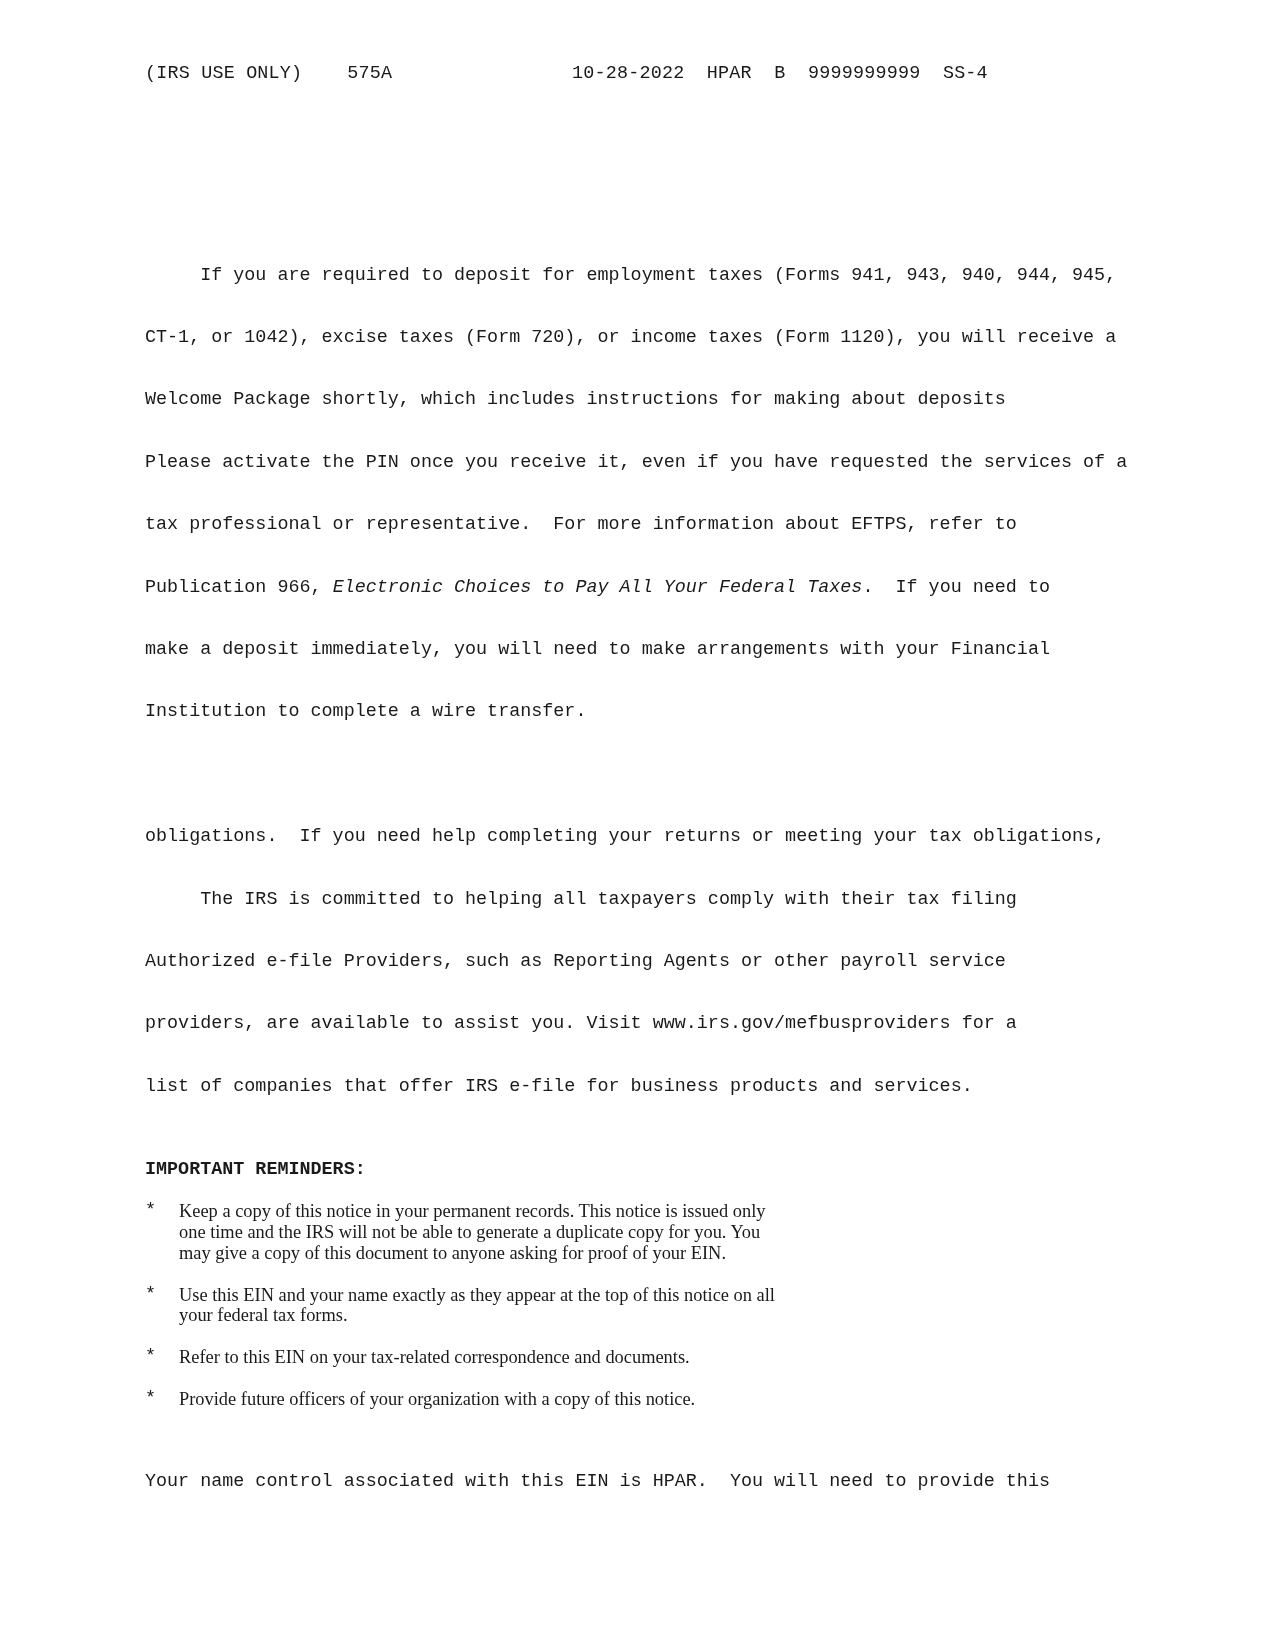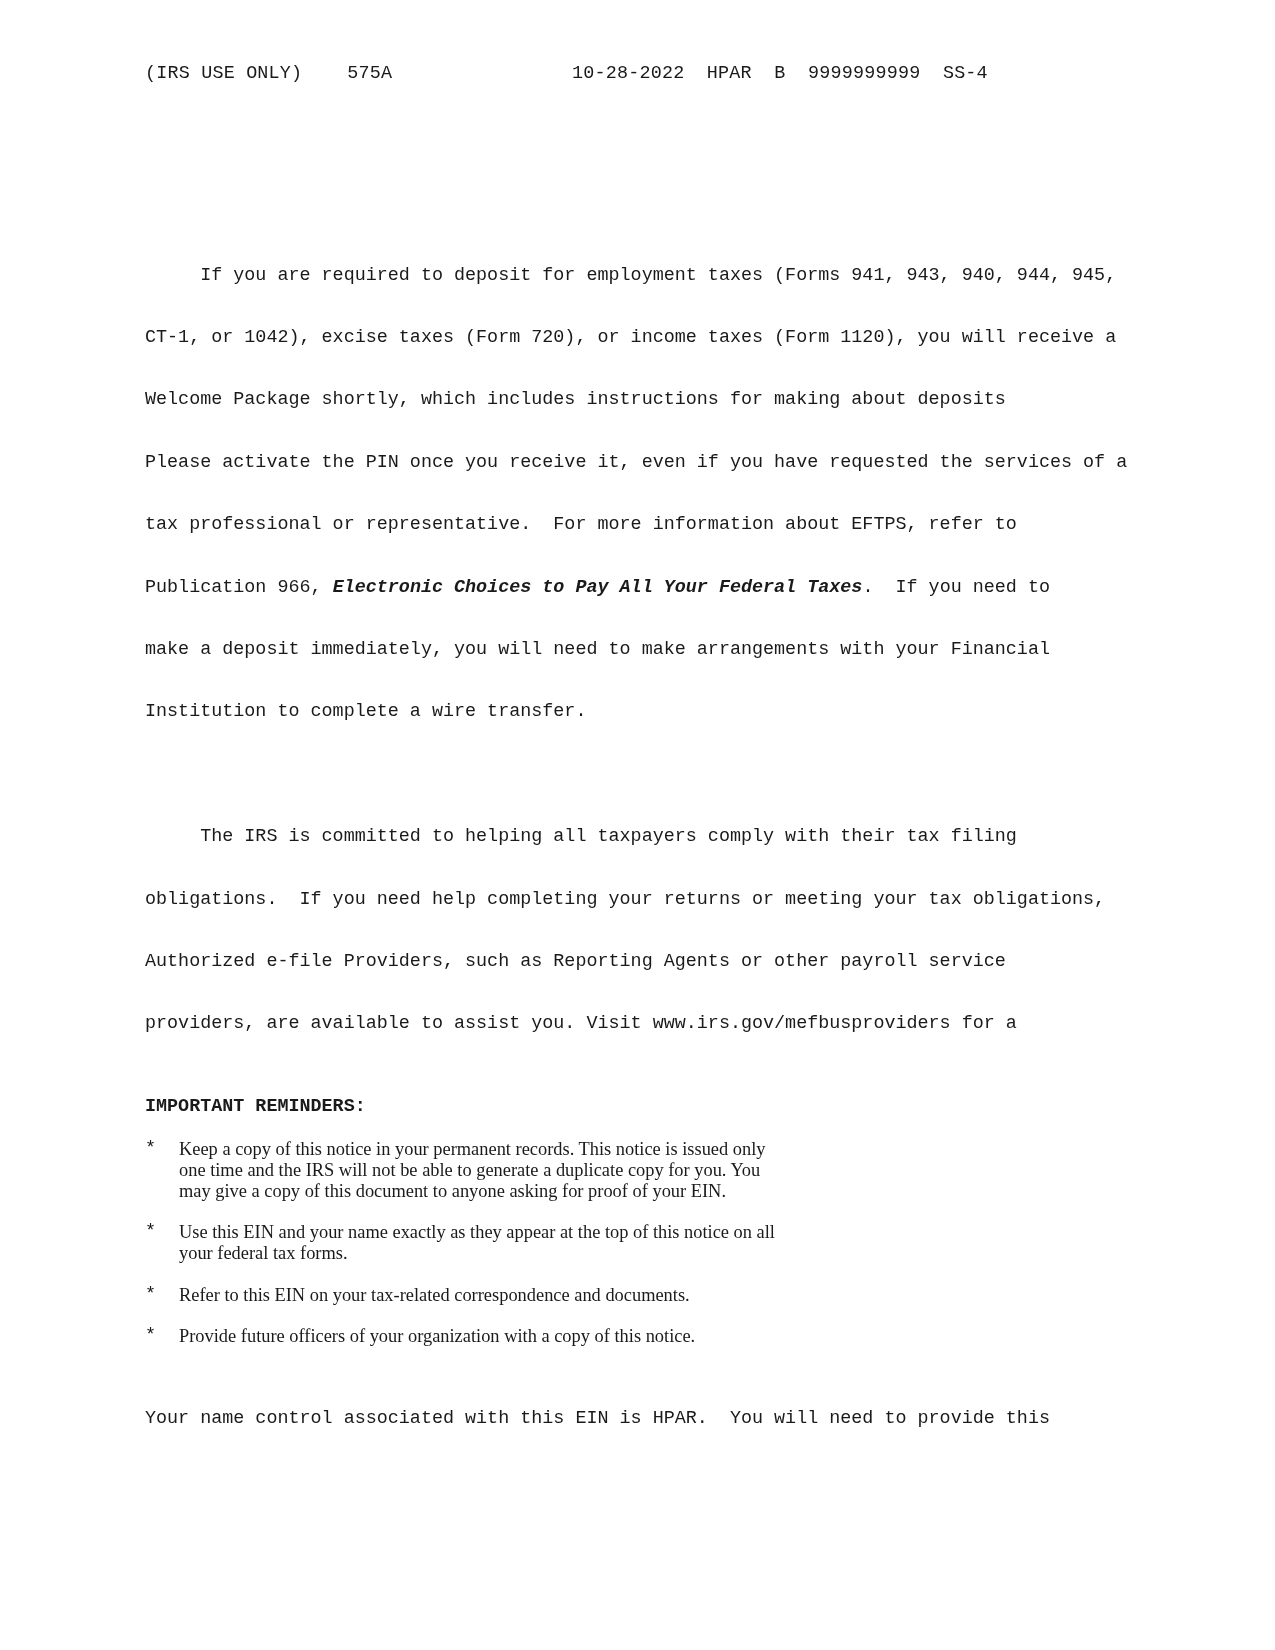--- a/index.html
+++ b/index.html
@@ -27,21 +27,21 @@
       letter-spacing: 0.2px;
     }
     .body-block {
       position: absolute;
       top: 224px;
       left: 0;
       width: 1100px;
     }
     .para { margin: 0 0 20.8px 0; white-space: pre; }
     .para .line { display: block; white-space: pre; }
-    .em { font-style: italic; font-weight: bold; }
+    .em { font-style: italic; }
     .heading { font-weight: bold; margin: 0 0 20.8px 0; white-space: pre; }
     .bullet {
       position: relative;
       margin: 0 0 20.8px 0;
       padding-left: 34px;
     }
     .bullet .star {
       position: absolute;
       left: 0;
       top: 0;
@@ -62,24 +62,25 @@
       <span class="line">CT-1, or 1042), excise taxes (Form 720), or income taxes (Form 1120), you will receive a</span>
       <span class="line">Welcome Package shortly, which includes instructions for making about deposits</span>
       <span class="line">Please activate the PIN once you receive it, even if you have requested the services of a</span>
       <span class="line">tax professional or representative.  For more information about EFTPS, refer to</span>
       <span class="line"><span>Publication 966, </span><span class="em">Electronic Choices to Pay All Your Federal Taxes</span><span>.  If you need to</span></span>
       <span class="line">make a deposit immediately, you will need to make arrangements with your Financial</span>
       <span class="line">Institution to complete a wire transfer.</span>
     </div>
 
     <div class="para">
+      <span class="line">obligations.  If you need help completing your returns or meeting your tax obligations,</span>
       <span class="line">     The IRS is committed to helping all taxpayers comply with their tax filing</span>
-      <span class="line">obligations.  If you need help completing your returns or meeting your tax obligations,</span>
       <span class="line">Authorized e-file Providers, such as Reporting Agents or other payroll service</span>
       <span class="line">providers, are available to assist you. Visit www.irs.gov/mefbusproviders for a</span>
+      <span class="line">list of companies that offer IRS e-file for business products and services.</span>
     </div>
 
     <div class="heading">IMPORTANT REMINDERS:</div>
 
     <div class="bullet">
       <span class="star">*</span>
       <span class="line">Keep a copy of this notice in your permanent records. This notice is issued only</span>
       <span class="line">one time and the IRS will not be able to generate a duplicate copy for you. You</span>
       <span class="line">may give a copy of this document to anyone asking for proof of your EIN.</span>
     </div>

